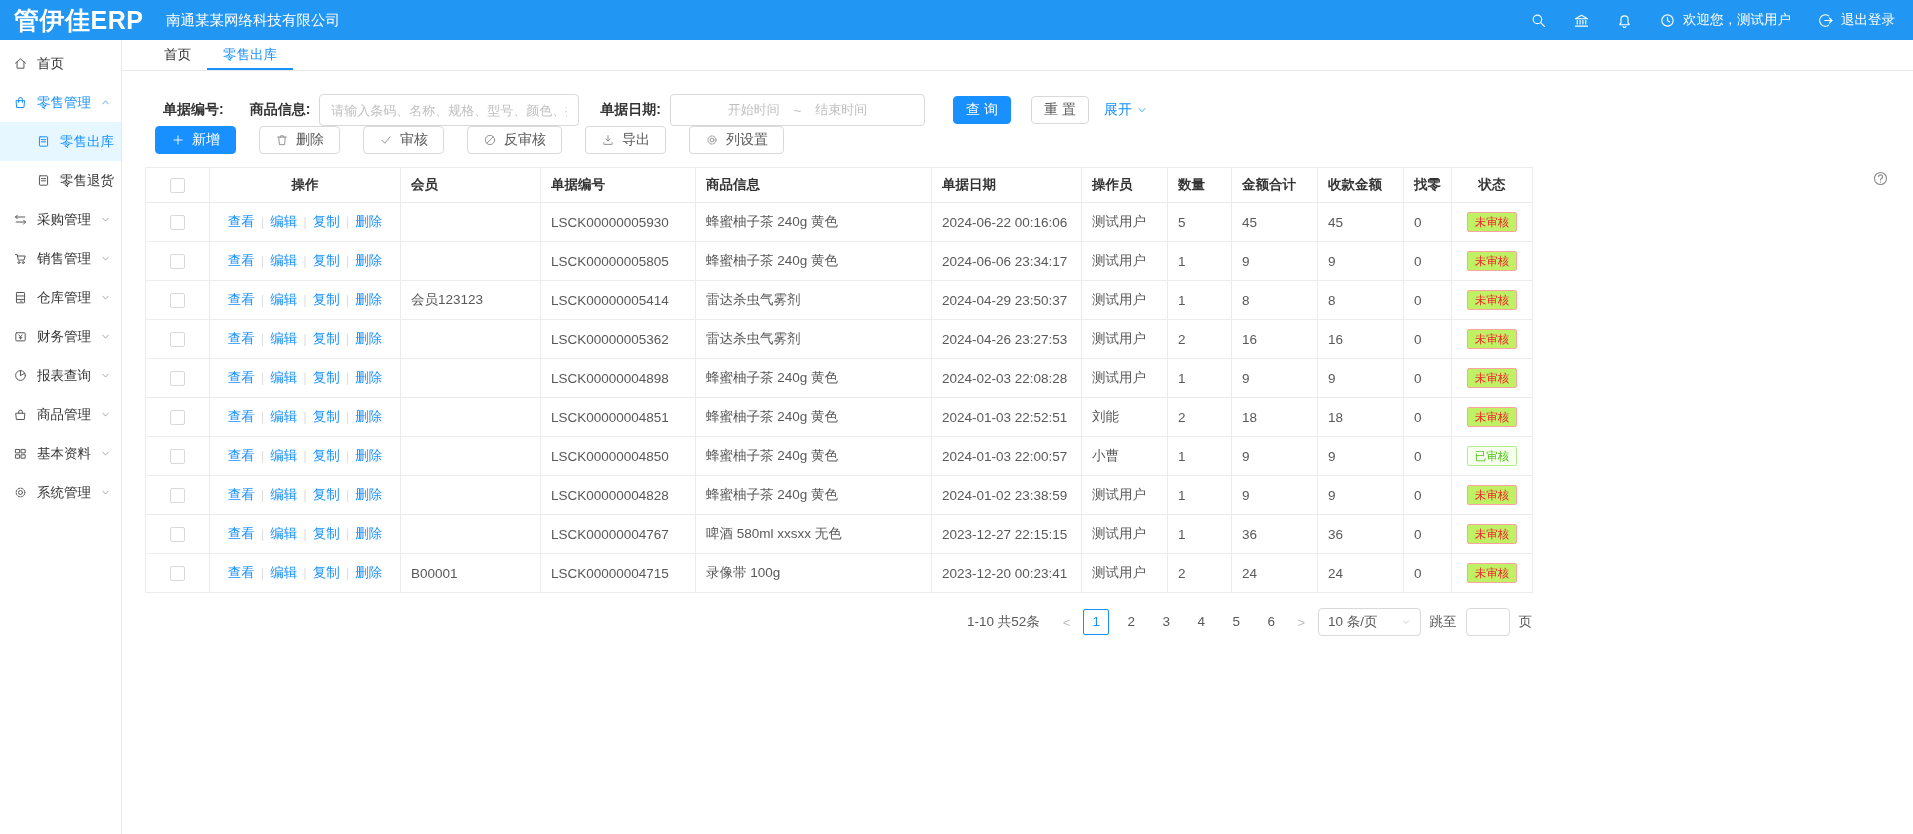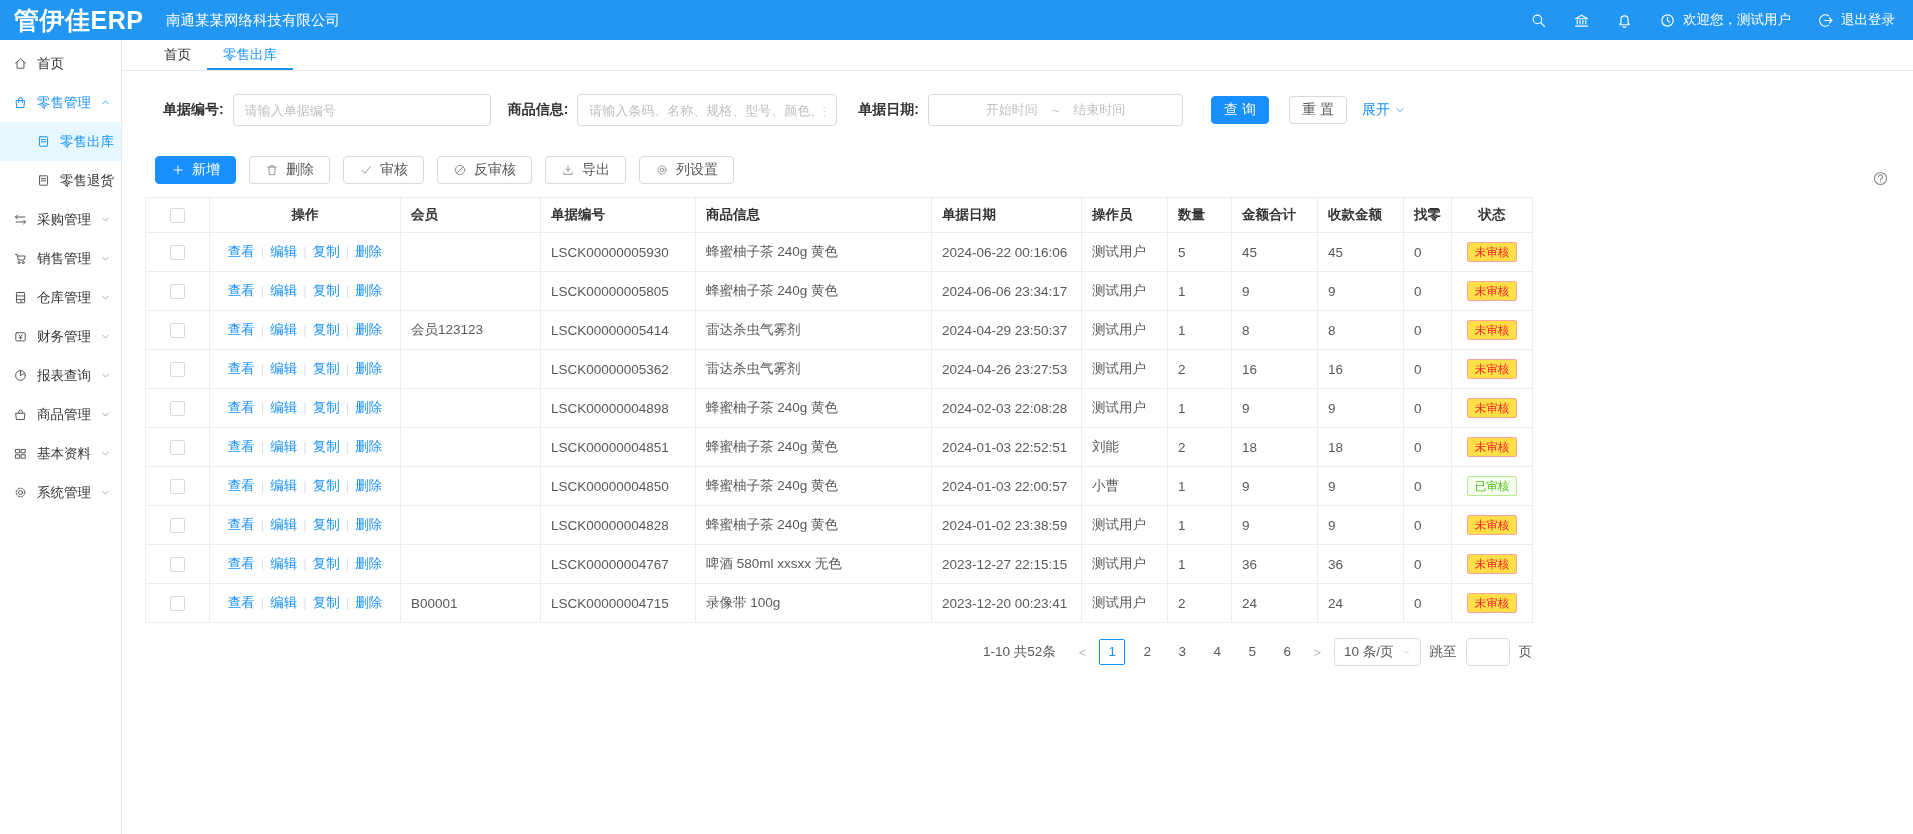--- a/index.html
+++ b/index.html
@@ -49,49 +49,49 @@
   .btn { height:28px; border-radius:4px; border:1px solid #d9d9d9; background:#fff; font-size:14px;
     color:#595959; display:inline-flex; align-items:center; justify-content:center; cursor:pointer;
     font-family:inherit; padding:0 15px; white-space:nowrap; }
   .btn.primary { background:#1890ff; border-color:#1890ff; color:#fff; }
   .search-btn { margin-left:28px; width:58px; }
   .reset-btn { margin-left:20px; width:58px; }
   .expand-link { margin-left:15px; color:#1890ff; font-size:14px; display:flex; align-items:center; gap:4px; cursor:pointer; }
   .expand-link .icon { font-size:12px; }
 
   
-  .toolbar { display:flex; gap:13px; margin-top:30px; padding-left:10px; }
+  .toolbar { display:flex; gap:23px; padding-left:10px; }
   .toolbar .btn .icon { font-size:14px; margin-right:7px; color:#8c8c8c; }
   .toolbar .btn.primary .icon { color:#fff; }
   .help { position:absolute; top:130px; right:24px; font-size:17px; color:#8c8c8c; }
 
   
   table { border-collapse:collapse; margin-top:13px; table-layout:fixed; width:1387px; }
   th, td { border:1px solid #ececec; font-size:13.5px; overflow:hidden; white-space:nowrap; }
   th { height:35px; font-weight:600; color:#333; text-align:left; padding-left:10px; background:#fff; }
   td { height:39px; color:#595959; padding-left:10px; }
   th.c, td.c { text-align:center; padding-left:0; }
   .checkbox { width:15px; height:15px; border:1px solid #d9d9d9; border-radius:2px; display:inline-block;
     vertical-align:middle; background:#fff; cursor:pointer; }
   .act-link { color:#1890ff; cursor:pointer; }
   .act-sep { color:#e0e0e0; margin:0 6px; }
   .badge { display:inline-block; font-size:11.5px; padding:2px 7px; border-radius:2px; line-height:1.3; }
-  .badge.red { color:#f5222d; background:#fde047; border:1px solid #ffa39e; }
+  .badge.red { color:#f5222d; background:#bef264; border:1px solid #ffa39e; }
   .badge.green { color:#52c41a; background:#f6ffed; border:1px solid #b7eb8f; }
 
   
   .pager { width:1387px; margin-top:15px; display:flex; justify-content:flex-end; align-items:center;
     gap:9px; font-size:13.5px; color:#595959; }
   .pager .summary { margin-right:10px; }
   .arrow { color:#bfbfbf; font-size:13px; padding:0 4px; cursor:pointer; }
   .page-btn { min-width:26px; height:26px; line-height:24px; text-align:center; border-radius:2px;
     cursor:pointer; border:1px solid transparent; }
   .page-btn.active { border-color:#1890ff; color:#1890ff; }
   .page-size { border:1px solid #d9d9d9; border-radius:4px; height:28px; padding:0 9px; display:flex;
-    align-items:center; gap:7px; cursor:pointer; }
+    align-items:center; gap:23px; cursor:pointer; }
   .page-size .icon { font-size:10px; color:#bfbfbf; }
   .jump-input { width:44px; height:28px; border:1px solid #d9d9d9; border-radius:4px; outline:none; }
 </style>
 </head>
 <body>
 
 <div class="topbar">
   <div class="logo">管伊佳ERP</div>
   <div class="company">南通某某网络科技有限公司</div>
   <div class="topbar-right">
@@ -312,21 +312,20 @@
   <div class="main">
     <div class="tabbar">
       <div class="tab">首页</div>
       <div class="tab active">零售出库</div>
     </div>
 
     <div class="content">
 
       <div class="filter-row">
         <span class="f-label">单据编号:</span>
-        <input class="f-input w1" placeholder="请输入单据编号" style="">
         <span class="f-label ml1">商品信息:</span>
         <input class="f-input w2" placeholder="请输入条码、名称、规格、型号、颜色、扩展..." style="">
         <span class="f-label ml2">单据日期:</span>
         <div class="date-box">
           <span>开始时间</span>
           <span>~</span>
           <span>结束时间</span>
         </div>
         <button class="btn primary search-btn">查 询</button>
         <button class="btn reset-btn">重 置</button>

